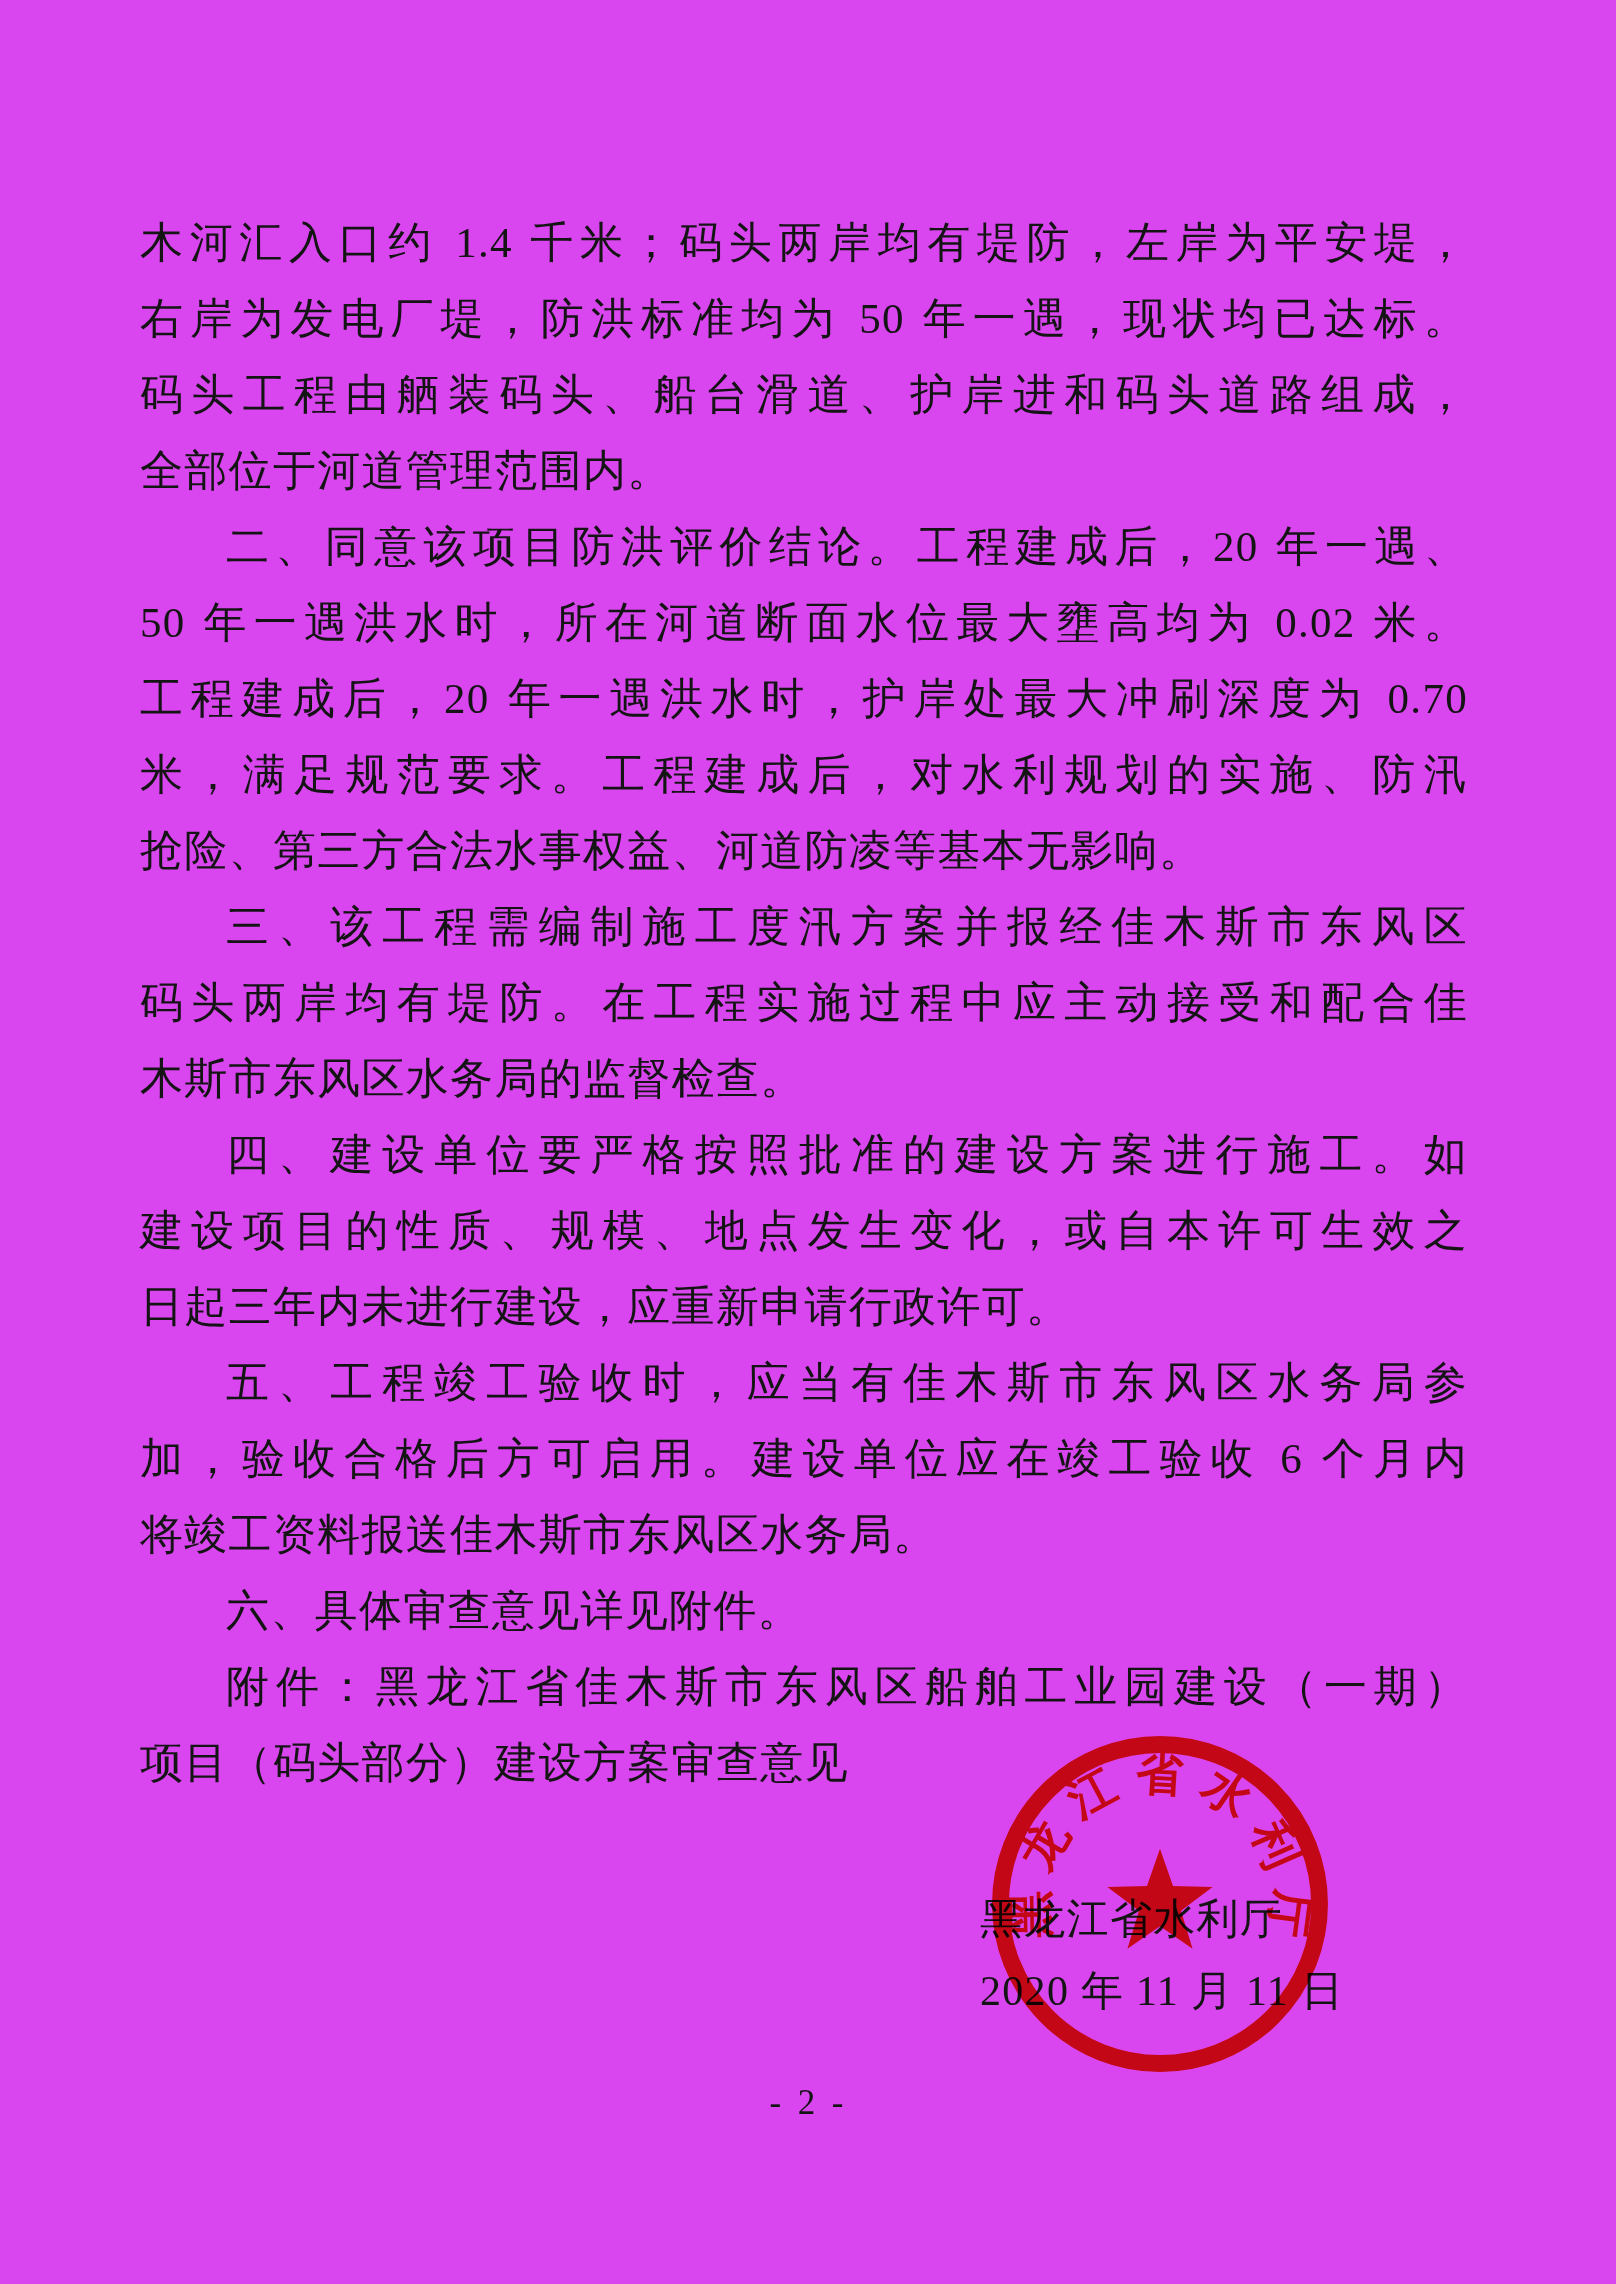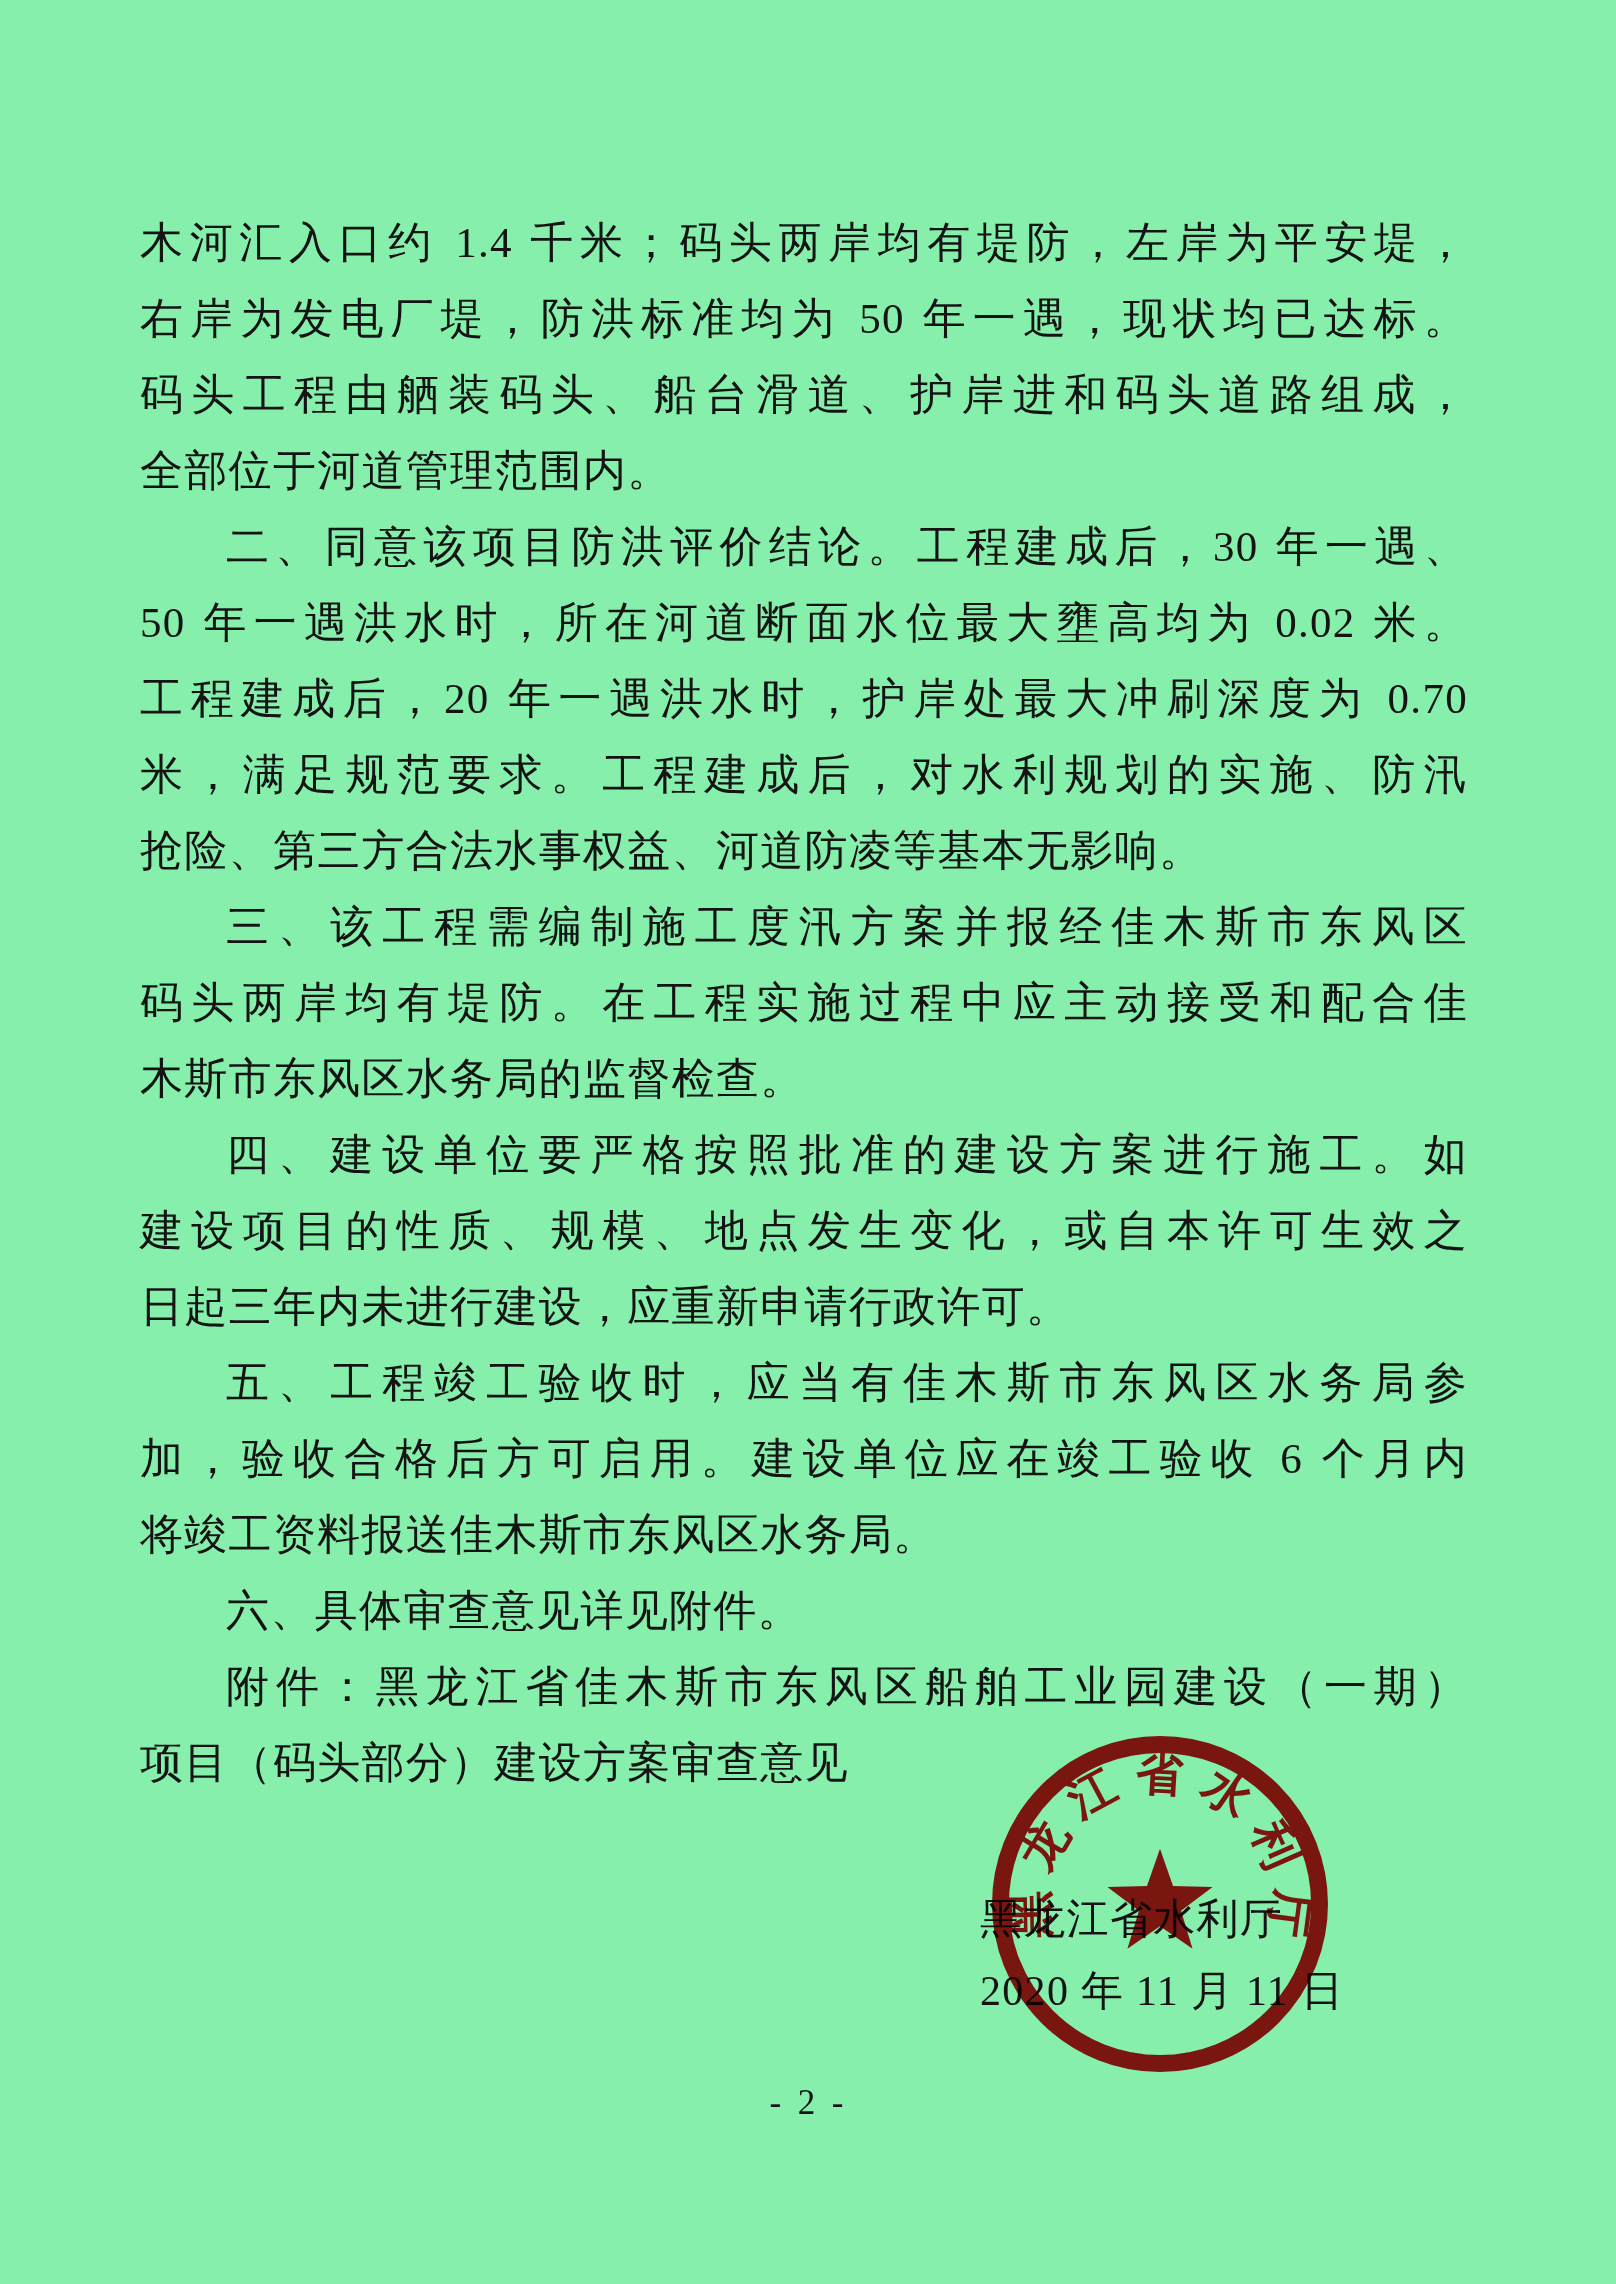--- a/index.html
+++ b/index.html
@@ -1,20 +1,20 @@
 <!DOCTYPE html>
 <html style="font-size:10.4px"><head>
 <meta charset="utf-8">
 <style>
   html,body{margin:0;padding:0;background:#ffffff;}
   .page{
     position:relative;
     width:1617px;
     height:2284px;
-    background:#86efac;
+    background:#d946ef;
     overflow:hidden;
     font-family:"Liberation Serif", serif;
     color:#111111;
   }
   .body-text{
     position:absolute;
     left:140px;
     top:205px;
     width:1328px;
   }
@@ -71,21 +71,21 @@
 </head>
 <body>
 
 <div class="page">
 
   <div class="body-text" id="bodyText">
       <div class="text-line fill">木河汇入口约 1.4 千米；码头两岸均有堤防，左岸为平安堤，</div>
       <div class="text-line fill">右岸为发电厂堤，防洪标准均为 50 年一遇，现状均已达标。</div>
       <div class="text-line fill">码头工程由舾装码头、船台滑道、护岸进和码头道路组成，</div>
       <div class="text-line">全部位于河道管理范围内。</div>
-      <div class="text-line fill indent">二、同意该项目防洪评价结论。工程建成后，30 年一遇、</div>
+      <div class="text-line fill indent">二、同意该项目防洪评价结论。工程建成后，20 年一遇、</div>
       <div class="text-line fill">50 年一遇洪水时，所在河道断面水位最大壅高均为 0.02 米。</div>
       <div class="text-line fill">工程建成后，20 年一遇洪水时，护岸处最大冲刷深度为 0.70</div>
       <div class="text-line fill">米，满足规范要求。工程建成后，对水利规划的实施、防汛</div>
       <div class="text-line">抢险、第三方合法水事权益、河道防凌等基本无影响。</div>
       <div class="text-line fill indent">三、该工程需编制施工度汛方案并报经佳木斯市东风区</div>
       <div class="text-line fill">码头两岸均有堤防。在工程实施过程中应主动接受和配合佳</div>
       <div class="text-line">木斯市东风区水务局的监督检查。</div>
       <div class="text-line fill indent">四、建设单位要严格按照批准的建设方案进行施工。如</div>
       <div class="text-line fill">建设项目的性质、规模、地点发生变化，或自本许可生效之</div>
       <div class="text-line">日起三年内未进行建设，应重新申请行政许可。</div>

